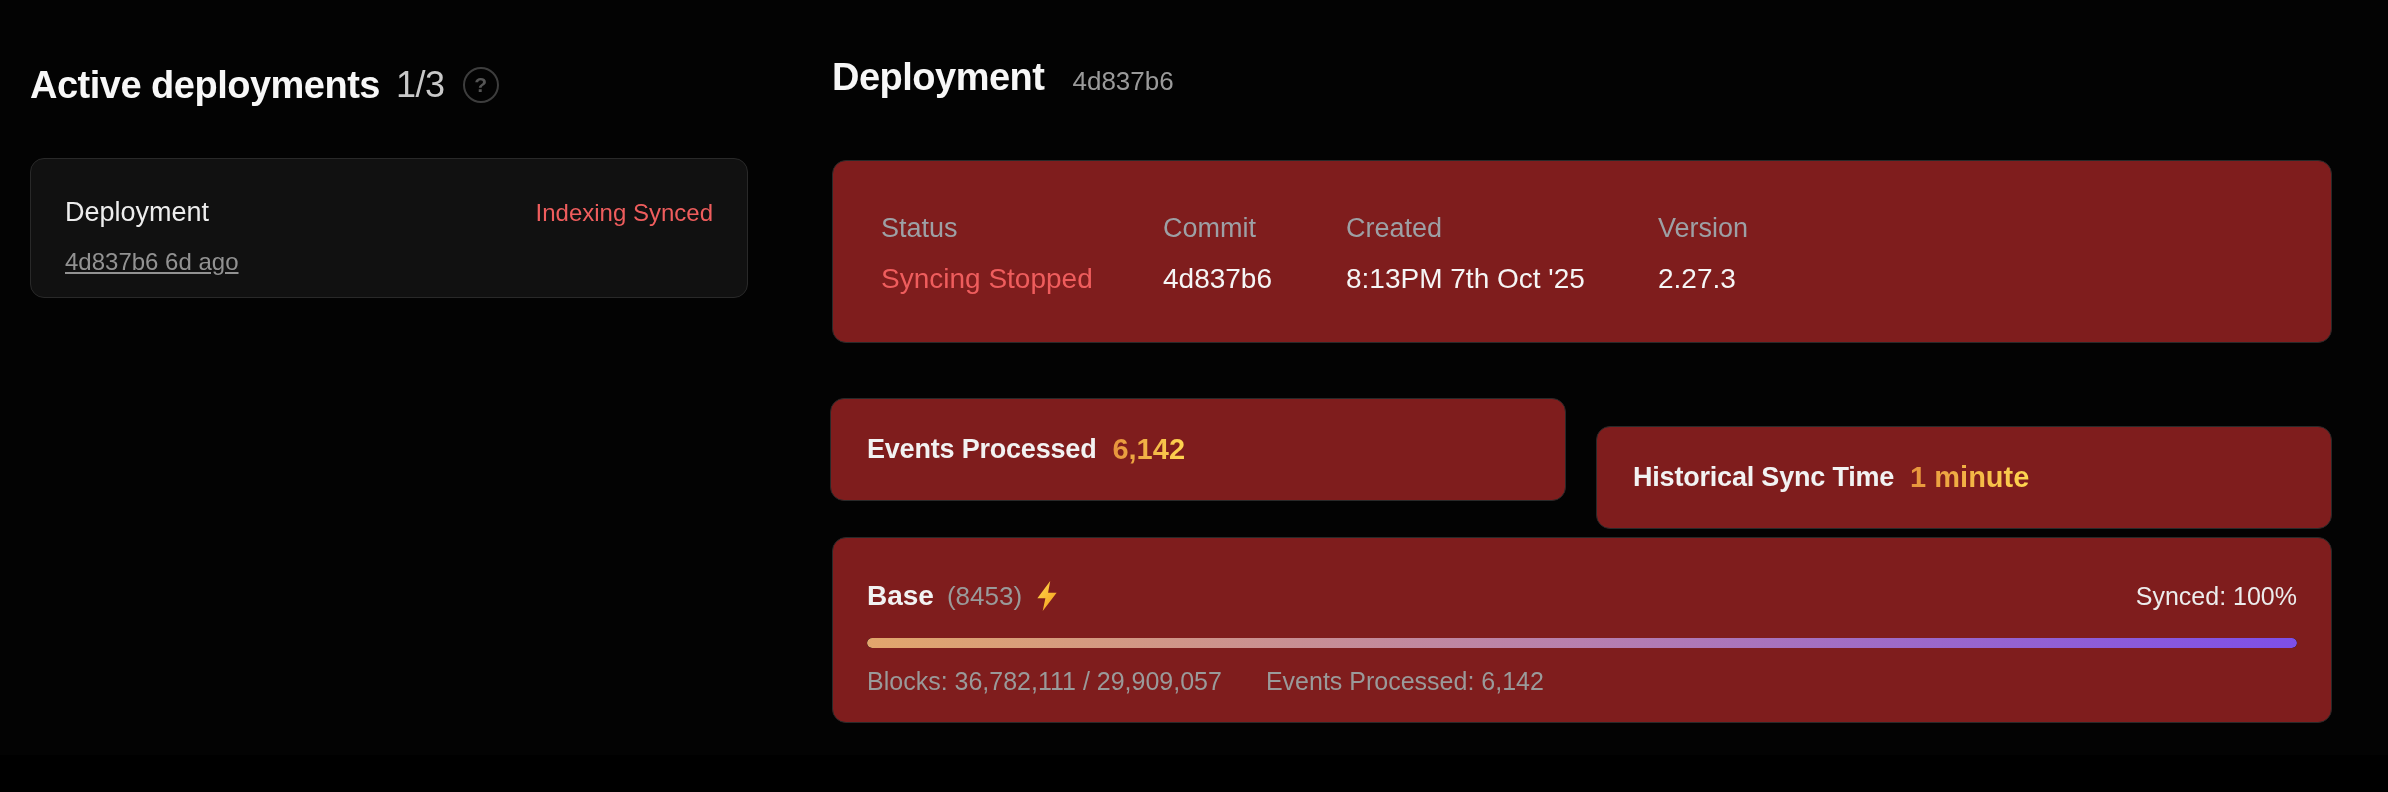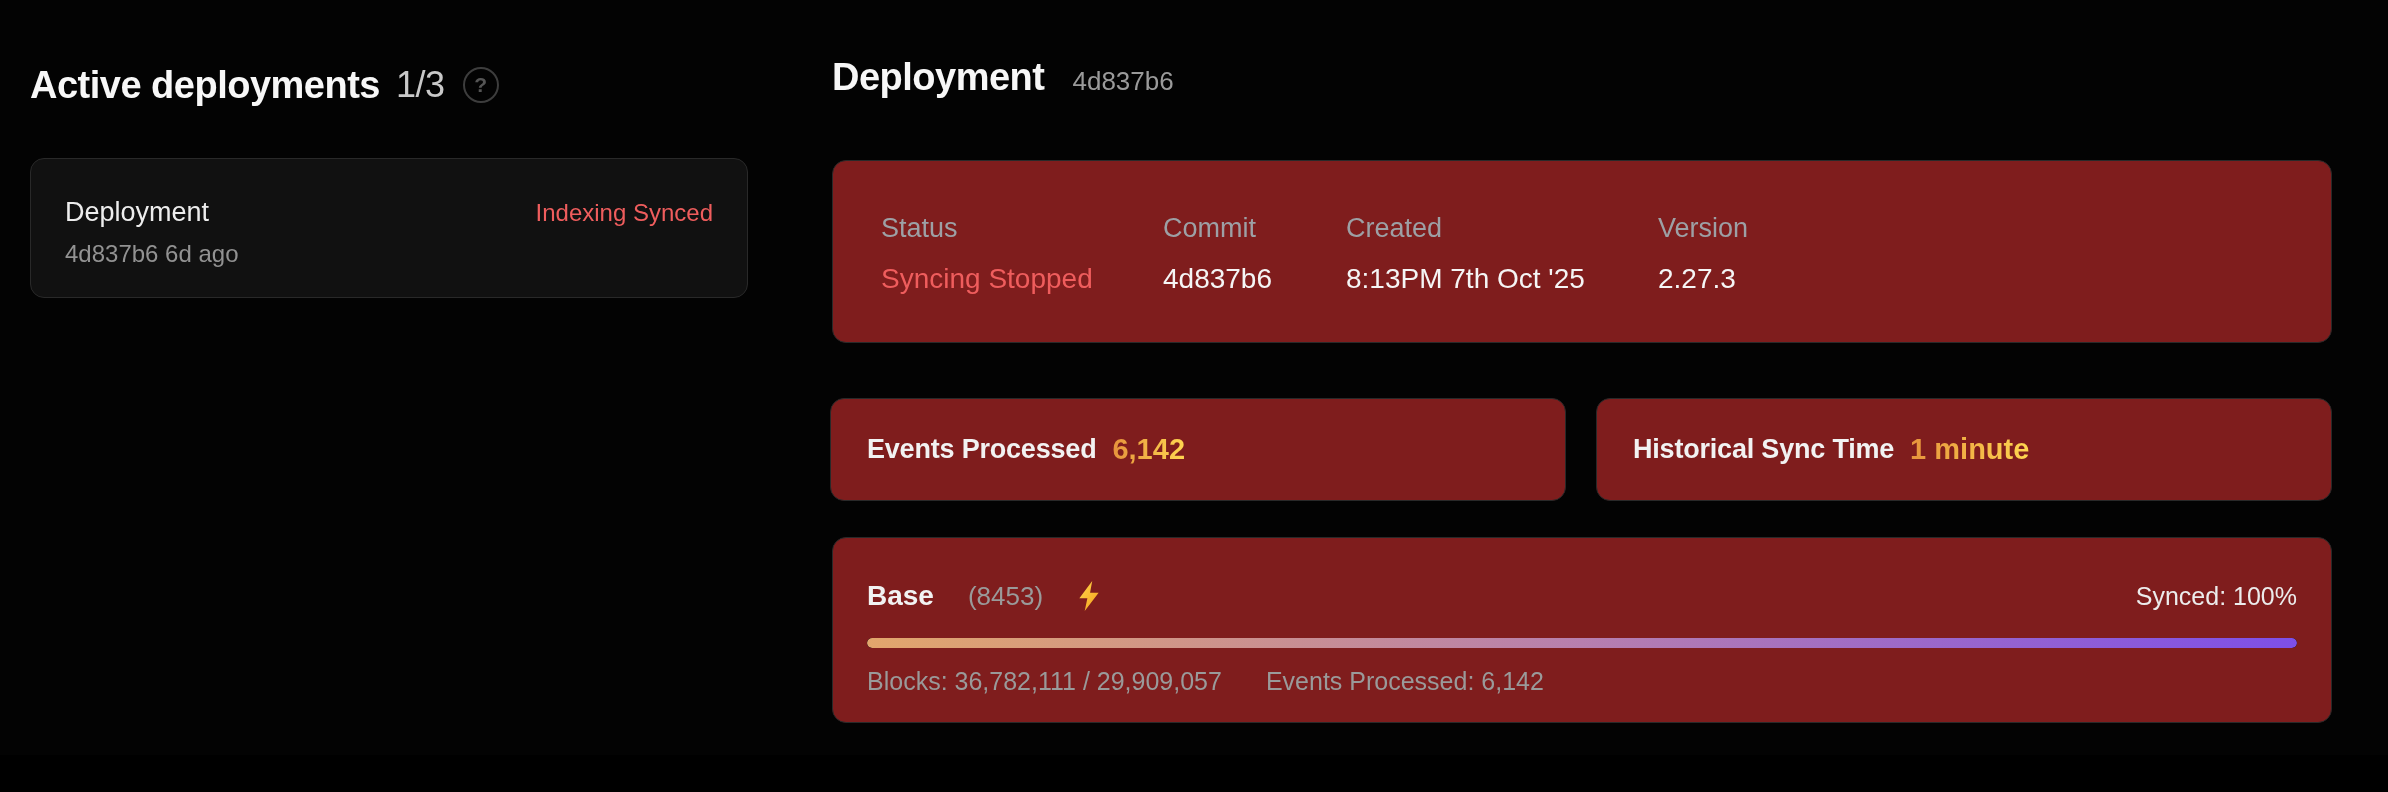--- a/index.html
+++ b/index.html
@@ -20,50 +20,50 @@
   .left-count { font-size:36px; font-weight:400; color:#c9c9c9; margin-left:16px; letter-spacing:-0.5px; }
   .help-icon {
     width:36px; height:36px; margin-left:18px; border-radius:50%;
     border:2.5px solid #3d3d3d; display:flex; align-items:center; justify-content:center;
     font-size:21px; font-weight:600; color:#555; cursor:pointer; flex:0 0 auto;
   }
   .dep-item { left:30px; top:158px; width:718px; height:140px; padding:38px 34px 0 34px; cursor:pointer; background:#111; }
   .dep-item-row { display:flex; align-items:baseline; justify-content:space-between; }
   .dep-item-title { font-size:27px; font-weight:500; color:#ededed; }
   .dep-item-status { font-size:24px; color:#ef5d5d; }
-  .dep-item-meta { font-size:24px; color:#929292; margin-top:12px; }
+  .dep-item-meta { font-size:24px; color:#929292; margin-top:20px;text-decoration:underline; }
   
   .main-header { position:absolute; left:832px; top:56px; height:58px; display:flex; align-items:baseline; }
   .main-title { font-size:38px; font-weight:600; color:#f7f7f7; letter-spacing:-0.5px; }
   .main-hash { font-size:26px; color:#9a9a9a; margin-left:28px; }
   
   .overview { left:832px; top:160px; width:1500px; height:183px; padding:54px 48px 0 48px; display:flex; }
   .field { display:flex; flex-direction:column; }
   .field-label { font-size:27px; color:#9da0a5; line-height:1; }
   .field-value { font-size:28px; font-weight:500; color:#f5f5f5; line-height:1; margin-top:23px; }
   .field-value.error { color:#ef5d5d; }
   .f-status  { width:282px; }
   .f-commit  { width:183px; }
   .f-created { width:312px; }
   
   .stat { height:103px; top:398px; width:736px; display:flex; align-items:center; padding:16px 36px; }
   .stat-1 { left:830px; }
-  .stat-2 { left:1596px; }
+  .stat-2 { left:1596px;margin-top:28px; }
   .stat-label { font-size:27px; font-weight:700; color:#f2f2f2; letter-spacing:-0.2px; }
   .stat-value {
     font-size:29px; font-weight:600; margin-left:16px; color:#f3b54a;
     background:linear-gradient(90deg,#e6933c,#ffd650);
     -webkit-background-clip:text; background-clip:text;
   }
   @supports ((-webkit-background-clip:text) or (background-clip:text)) {
     .stat-value { color:transparent; }
   }
   
   .chain { left:832px; top:537px; width:1500px; height:186px; padding:42px 34px 0 34px; }
-  .chain-row1 { display:flex; align-items:center;gap:21px; }
+  .chain-row1 { display:flex; align-items:center; }
   .chain-name { font-size:28px; font-weight:700; color:#f2f2f2; }
   .chain-id { font-size:26px; color:#9a9a9a; margin-left:13px; }
   .bolt { margin-left:13px; display:flex; align-items:center; }
   .chain-spacer { flex:1; }
   .chain-synced { font-size:25px; color:#ececec; }
   .progress-track { margin-top:26px; height:10px; border-radius:5px; background:#1c1c1c; overflow:hidden; }
   .progress-fill {
     height:100%; border-radius:5px;
     background:linear-gradient(90deg,#e2a66c 0%,#b77fae 50%,#7d4fe8 100%);
   }

